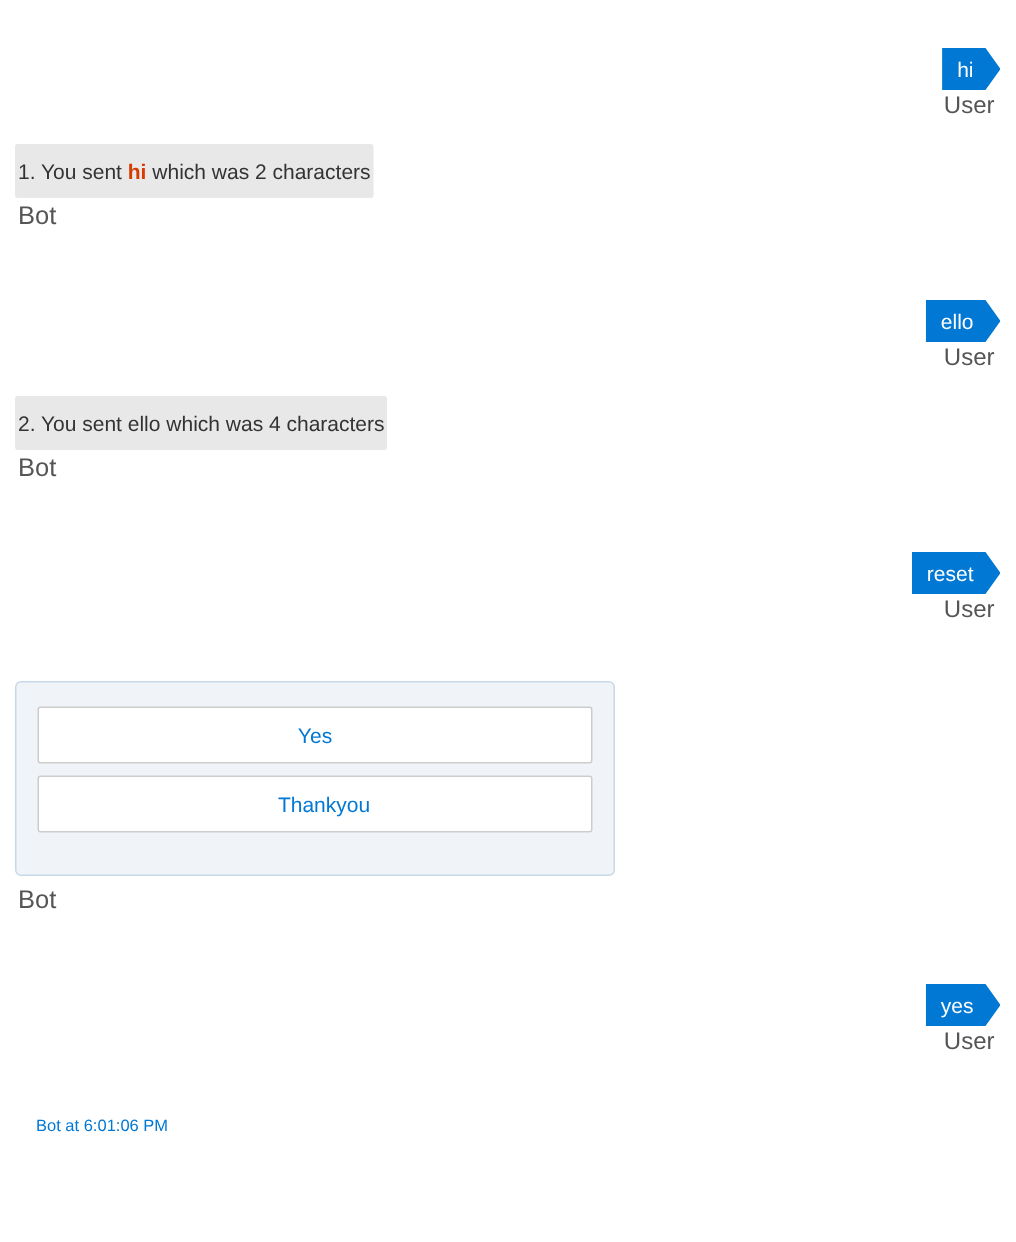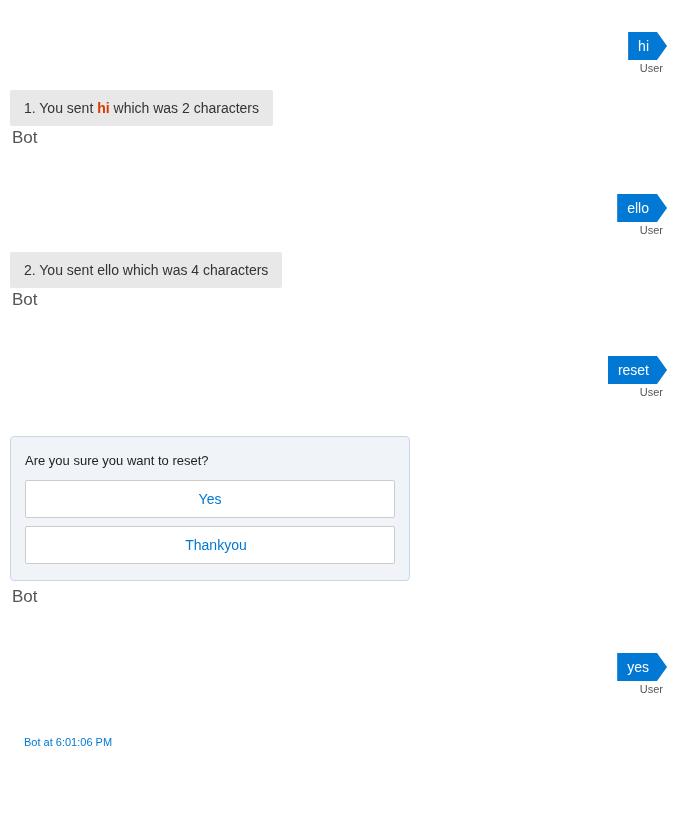--- a/index.html
+++ b/index.html
@@ -31,38 +31,38 @@
       color: #fff;
       padding: 6px 10px;
       font-size: 14px;
       font-weight: 500;
       position: relative;
       clip-path: polygon(0 0, calc(100% - 10px) 0, 100% 50%, calc(100% - 10px) 100%, 0 100%);
       padding-right: 18px;
     }
 
     .user-label {
-      font-size: 11px;
+      font-size: 16px;
       color: #555;
       margin-top: 2px;
       margin-right: 4px;
     }
 
     
     .bot-row {
       display: flex;
       flex-direction: column;
       align-items: flex-start;
       margin-bottom: 4px;
     }
 
     .bot-bubble {
       background: #e8e8e8;
       color: #333;
-      padding: 10px 14px;
+      padding: 10px 2px;
       font-size: 14px;
       border-radius: 2px;
       max-width: 380px;
       position: relative;
     }
 
     .bot-bubble .highlight {
       color: #d83b01;
       font-weight: bold;
     }
@@ -98,21 +98,21 @@
       background: #fff;
       border: 1px solid #ccc;
       color: #0078d4;
       font-size: 14px;
       cursor: pointer;
       text-align: center;
       border-radius: 2px;
     }
 
     .confirm-btn:last-child {
-      margin-bottom: 0;
+      margin-bottom: 12px;
       padding-left: 22px;
     }
 
     
     .reset-count-bubble {
       background: #e8e8e8;
       color: #333;
       padding: 10px 14px;
       font-size: 14px;
       border-radius: 2px;
@@ -165,21 +165,20 @@
 
   <div class="user-row">
     <div class="user-bubble">reset</div>
     <span class="user-label">User</span>
   </div>
 
   <div class="spacer"></div>
 
   <div class="bot-row">
     <div class="confirm-card">
-      <div class="confirm-question">Are you sure you want to reset?</div>
       <button class="confirm-btn">Yes</button>
       <button class="confirm-btn">Thankyou</button>
     </div>
     <span class="bot-label">Bot</span>
   </div>
 
   <div class="spacer-lg"></div>
 
   <div class="user-row">
     <div class="user-bubble">yes</div>

